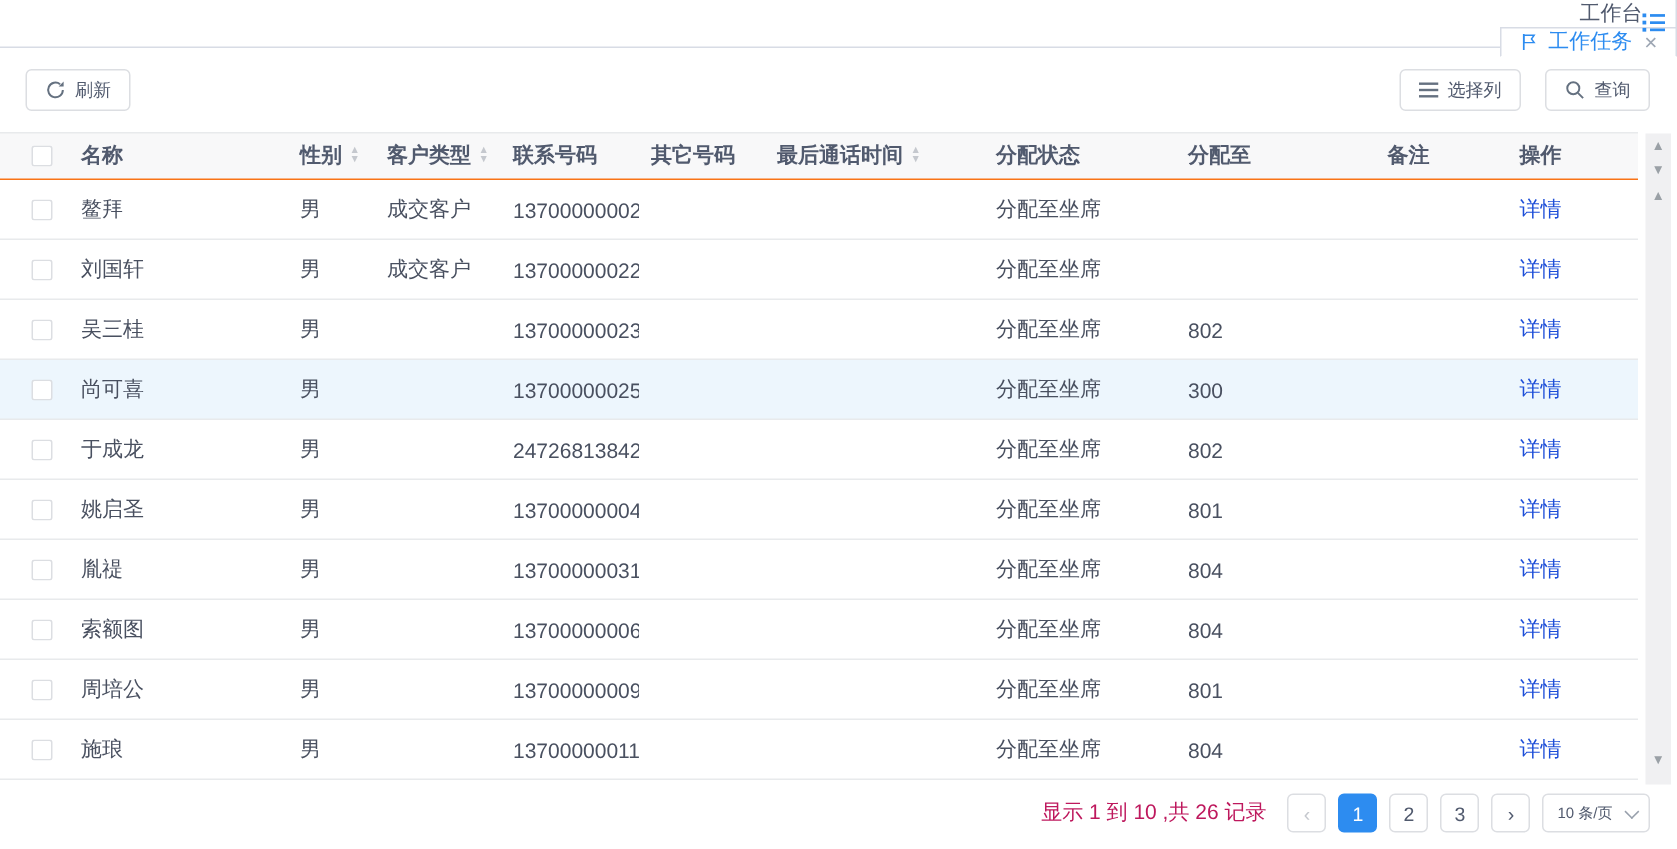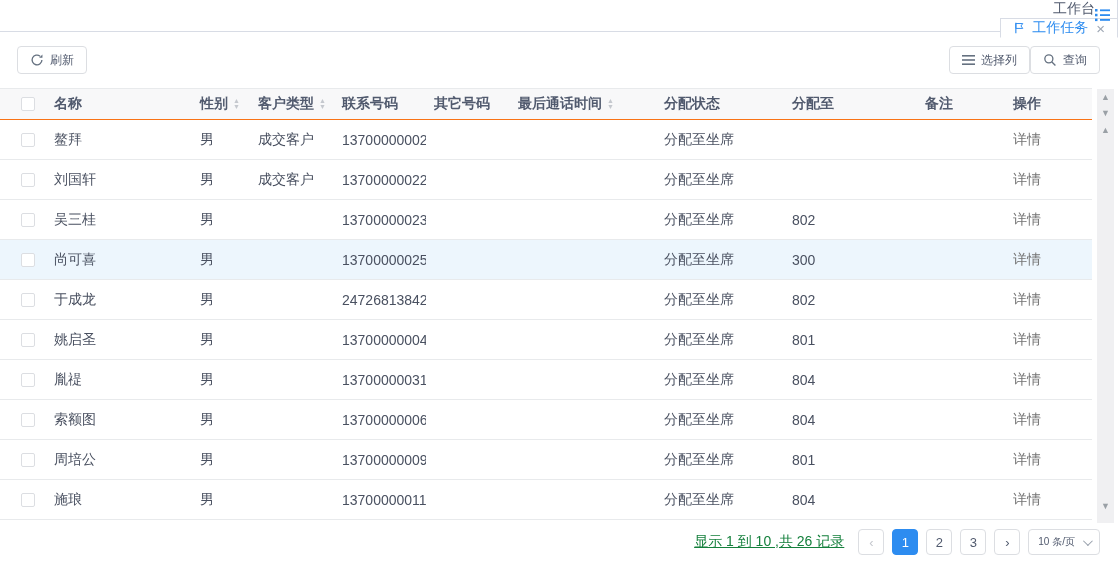--- a/index.html
+++ b/index.html
@@ -12,42 +12,42 @@
     border-right:1px solid #d8dce5; cursor:pointer; }
   .tab-active { height:30px; margin-left:8px; margin-bottom:-1px; padding:0 12px; display:flex; align-items:center; gap:6px;
     background:#fff; border:1px solid #d8dce5; border-bottom:1px solid #fff; color:#2d8cf0; cursor:pointer; }
   .tab-close { color:#9ea7b4; font-size:15px; margin-left:2px; cursor:pointer; }
   .tabbar-menu { position:absolute; right:6px; top:6px; width:20px; height:18px; display:flex; align-items:center; justify-content:center; cursor:pointer; }
 
   
   .toolbar { height:56px; display:flex; align-items:center; justify-content:space-between; padding:0 18px 0 17px; }
   .btn { display:inline-flex; align-items:center; gap:6px; height:28px; padding:0 12px; background:#fff;
     border:1px solid #dcdee2; border-radius:4px; color:#515a6e; font-size:12px; cursor:pointer; }
-  .toolbar-right { display:flex; gap:0; }
+  .toolbar-right { display:flex; gap:16px; }
 
   
   .table { width:1092px; }
   .trow { display:grid; grid-template-columns:46px 146px 58px 84px 92px 84px 146px 128px 133px 88px 87px; align-items:center; }
   .thead { height:32px; background:#f8f8f9; border-top:1px solid #e8eaec; border-bottom:1px solid #f97316; color:#515a6e; font-weight:bold; }
   .row { height:40px; border-bottom:1px solid #e8eaec; background:#fff; }
   .row.hl { background:#edf6fd; }
   .cell { padding-left:8px; white-space:nowrap; overflow:hidden; display:flex; align-items:center; }
   .c-cb { justify-content:center; padding-left:10px; }
   .cb { width:14px; height:14px; border:1px solid #dcdee2; border-radius:2px; background:#fff; cursor:pointer; }
   .carets { display:inline-flex; flex-direction:column; margin-left:5px; color:#c5c8ce; font-size:7px; line-height:6px; cursor:pointer; font-weight:normal; }
-  .link { color:#737373; text-decoration:none; cursor:pointer; }
+  .link { color:#1d4ed8; text-decoration:none; cursor:pointer; }
 
   
   .vscroll { position:absolute; top:89px; right:4px; width:17px; height:434px; background:#f0f0f2; }
   .vscroll i { position:absolute; left:0; width:17px; text-align:center; font-style:normal; color:#9aa0a6; font-size:9px; cursor:pointer; }
   .sb1 { top:3px; } .sb2 { top:19px; } .sb3 { top:36px; } .sb4 { bottom:12px; }
 
   
   .footer { height:44px; display:flex; align-items:center; justify-content:flex-end; gap:8px; padding:0 18px; }
-  .pg-summary { color:#15803d; margin-right:6px;text-decoration:underline; }
+  .pg-summary { color:#be185d; margin-right:6px; }
   .pg-btn { min-width:26px; height:26px; background:#fff; border:1px solid #dcdee2; border-radius:4px;
     color:#515a6e; font-size:13px; cursor:pointer; }
   .pg-btn.active { background:#2d8cf0; border-color:#2d8cf0; color:#fff; }
   .pg-btn.disabled { color:#c5c8ce; cursor:default; }
   .pg-pages { display:flex; gap:8px; }
   .pg-select { display:flex; align-items:center; gap:8px; height:26px; border:1px solid #dcdee2; border-radius:4px;
     padding:0 9px; color:#515a6e; font-size:10px; cursor:pointer; background:#fff; }
   .chev { width:7px; height:7px; border-right:1.4px solid #98a0ac; border-bottom:1.4px solid #98a0ac;
     transform:rotate(45deg) translateY(-2px); }
 </style>

